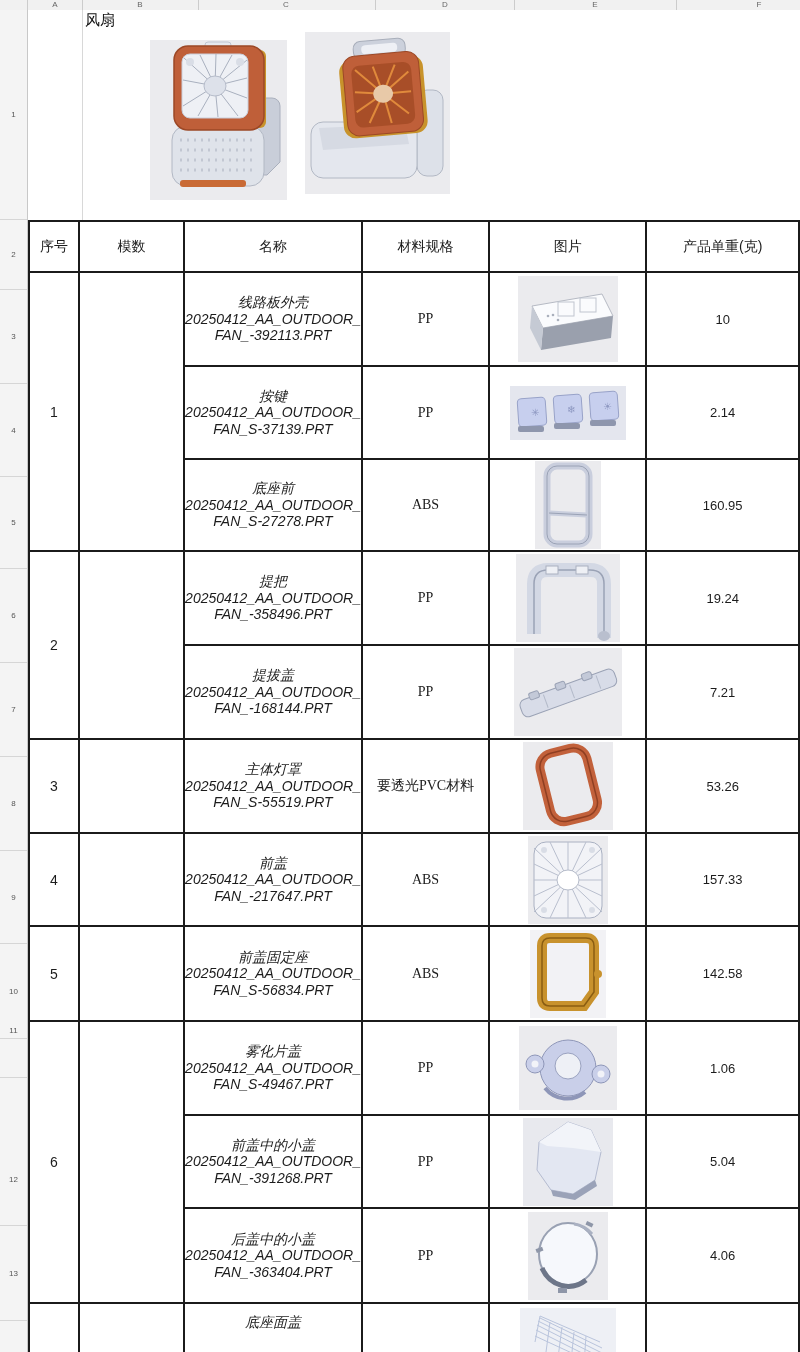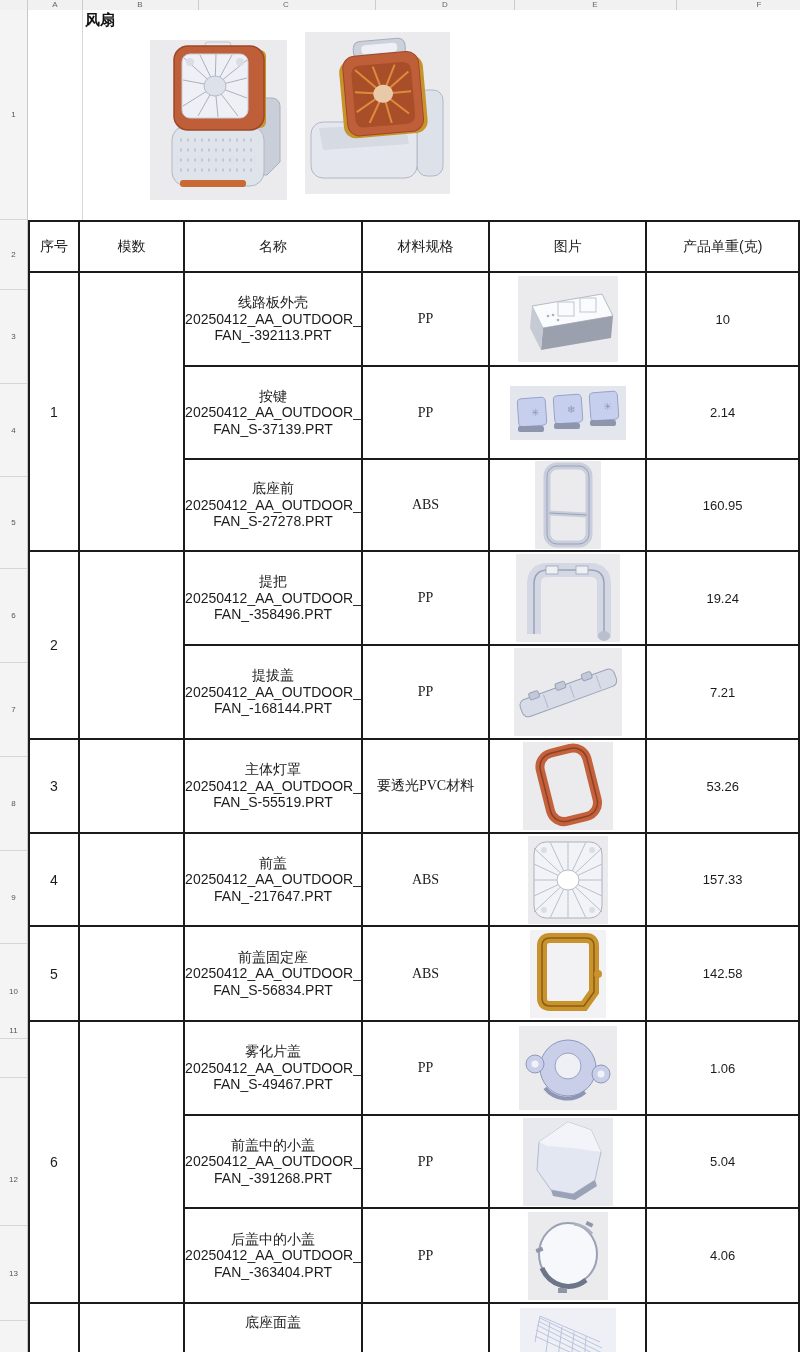--- a/index.html
+++ b/index.html
@@ -9,29 +9,29 @@
   
   .col-strip{position:absolute;left:0;top:0;width:800px;height:10px;background:#f1f1f1;border-bottom:1px solid #c8c8c8;}
   .col-letter{position:absolute;top:0;font-size:8px;line-height:10px;color:#666;transform:translateX(-50%);}
   .col-tick{position:absolute;top:0;width:1px;height:10px;background:#cccccc;}
   .gutter{position:absolute;left:0;top:10px;width:27px;height:1342px;background:#f4f4f4;border-right:1px solid #c8c8c8;}
   .gut-cell{position:absolute;left:0;width:27px;border-bottom:1px solid #d6d6d6;color:#555;font-size:8px;display:flex;align-items:center;justify-content:center;}
 
   
   .row1{position:absolute;left:28px;top:10px;width:772px;height:210px;background:#fff;}
   .grid-ab{position:absolute;left:54px;top:0;width:1px;height:210px;background:#d8d8d8;}
-  .sheet-title{position:absolute;left:57px;top:1px;font-size:15px;font-weight:bold;color:#111;}
+  .sheet-title{position:absolute;left:57px;top:1px;font-size:15px;font-weight:normal;color:#111;}
   .fanimg{position:absolute;background:#ebebee;}
   .fanimg.a{left:122px;top:30px;}
   .fanimg.b{left:277px;top:22px;}
 
   
   table.parts{position:absolute;left:28px;top:220px;border-collapse:collapse;table-layout:fixed;background:#fff;}
   table.parts td{border:2px solid #1b1b1b;text-align:center;vertical-align:middle;padding:0;overflow:hidden;}
-  td.c-name{font-size:14px;line-height:1.18;white-space:pre-line;}
+  td.c-name{font-size:14px;line-height:1.18;white-space:pre-line;font-style:italic;}
   td.c-mat{font-size:14px;font-family:Liberation Serif, serif;}
   td.c-weight{font-size:13px;}
   td.c-serial{font-size:14px;}
   tr.hdr td{font-size:14px;}
   td.b-thick{border-bottom-width:4px;}
   tr.partial td{vertical-align:top;}
   tr.partial td.c-name{padding-top:10px;}
   tr.partial td.c-img{padding-top:4px;}
   .thumb{display:block;margin:0 auto;background:#ebebee;}
 </style>

